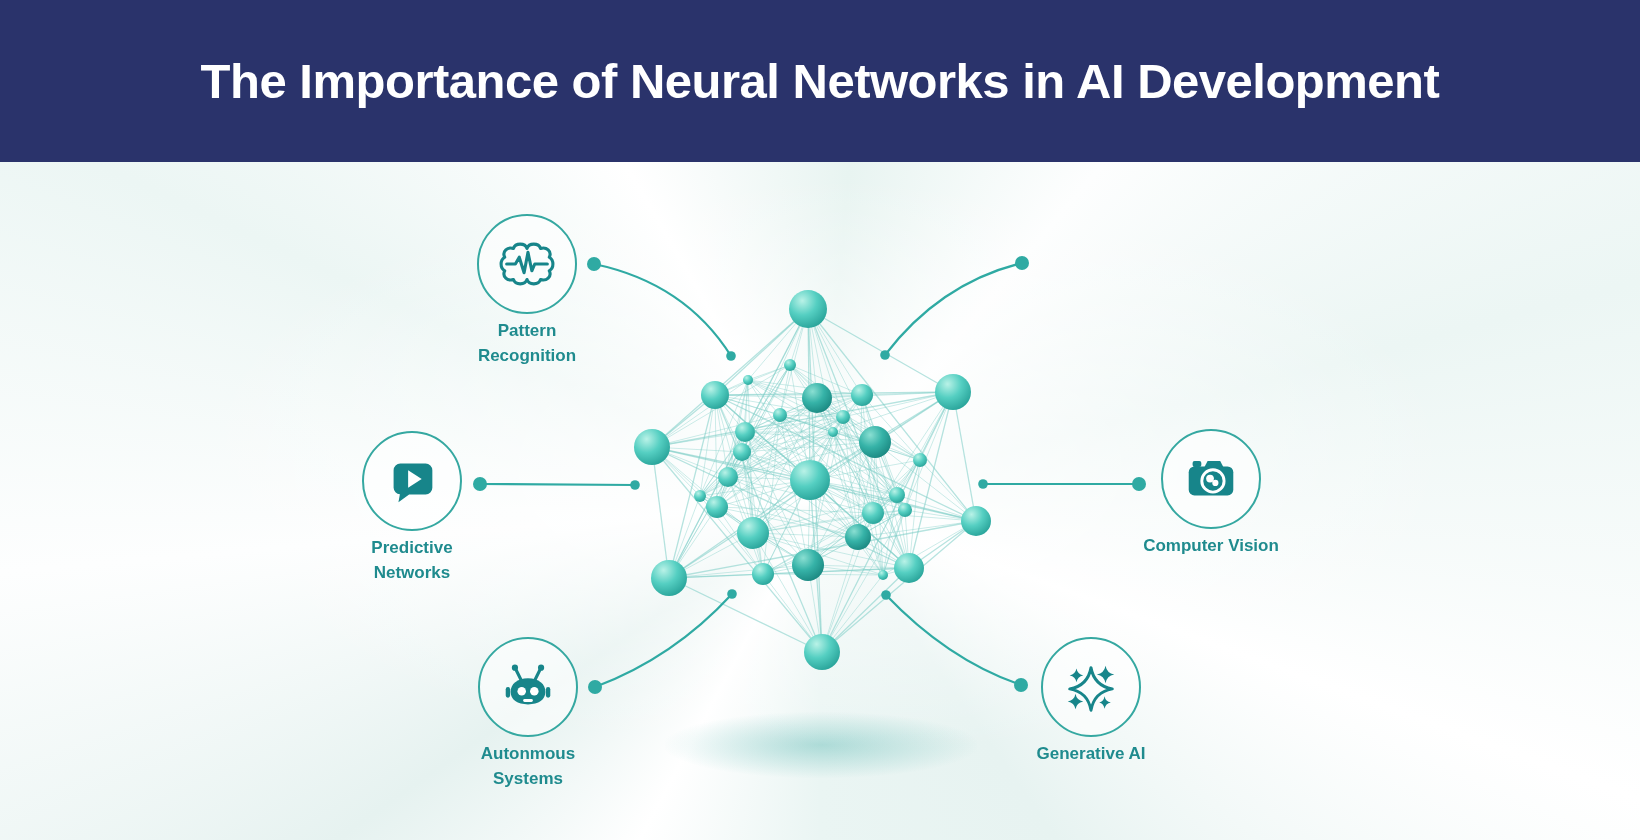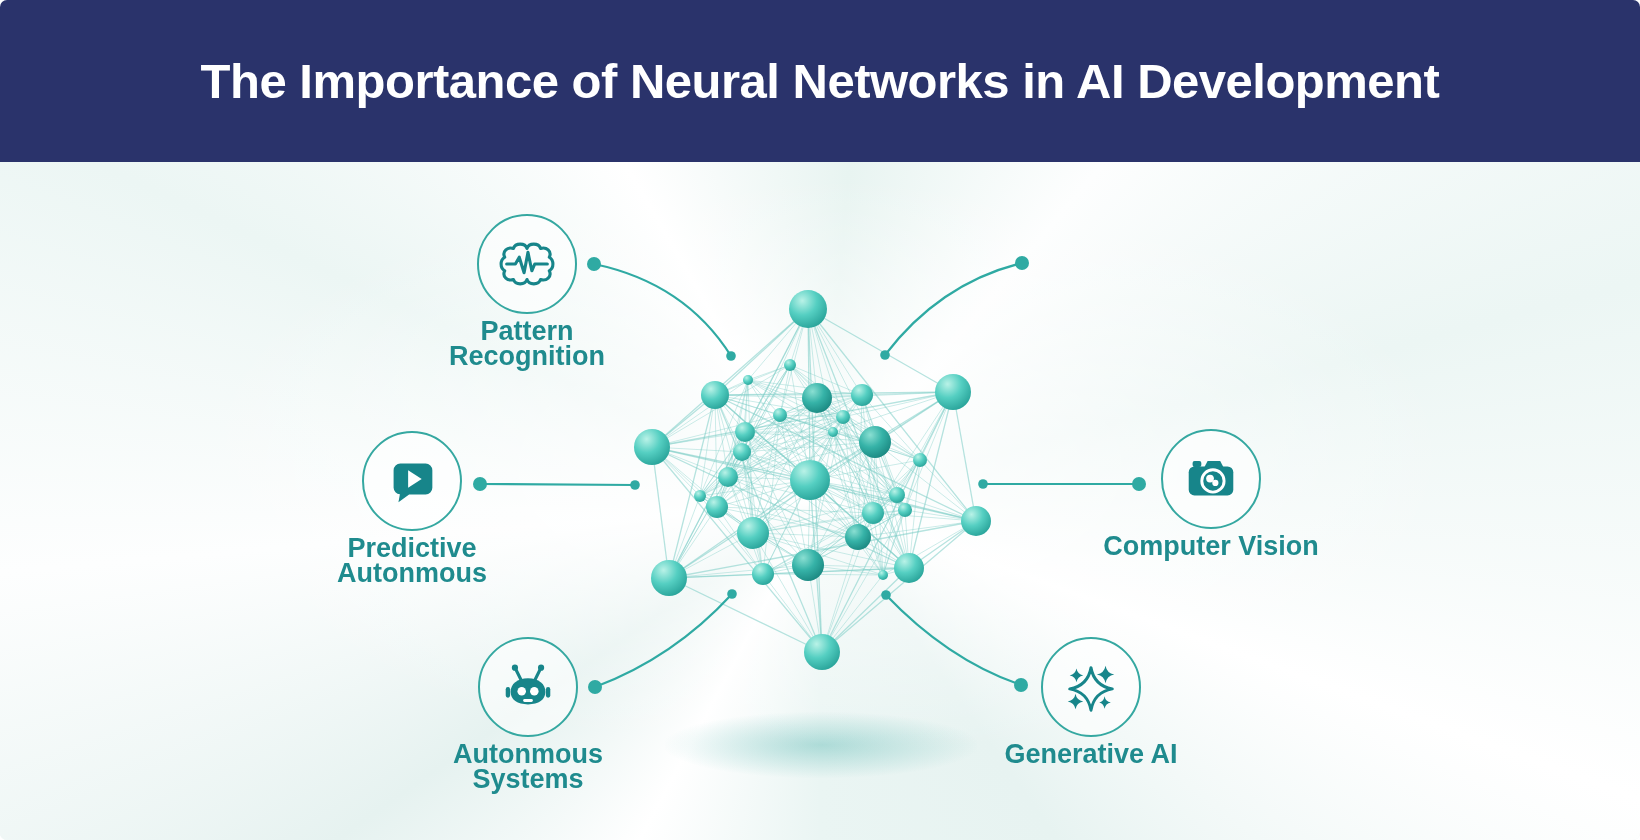--- a/index.html
+++ b/index.html
@@ -5,21 +5,20 @@
   * { margin: 0; padding: 0; box-sizing: border-box; }
   body {
     width: 1640px; height: 840px;
     font-family: "Liberation Sans", "DejaVu Sans", sans-serif;
     overflow: hidden;
   }
   .canvas {
     position: relative; width: 1640px; height: 840px;
     background-color: var(--bg-tint, #edf6f4);
     overflow: hidden;
-    border-radius: 7px;
   }
   .header {
     position: absolute; left: 0; top: 0; width: 1640px; height: 162px;
     background: var(--header-bg, #2a336b);
     display: flex; align-items: center; justify-content: center;
     z-index: 5;
   }
   .title {
     color: var(--title-color, #ffffff);
     font-size: 49px; font-weight: bold; letter-spacing: -0.5px;
@@ -47,21 +46,21 @@
   .icon-circle {
     width: 100px; height: 100px; border-radius: 50%;
     border: 2.5px solid var(--circle-border, #35a8a1);
     background: rgba(255,255,255,0.55);
     display: flex; align-items: center; justify-content: center;
   }
   .icon-circle svg { display: block; }
   .feature-label {
     margin-top: 5px;
     color: var(--label-color, #1f8b8e);
-    font-size: 27px; font-weight: bold; line-height: 24.5px;
+    font-size: 17px; font-weight: bold; line-height: 24.5px;
     text-align: center; white-space: pre-line;
   }
   .ic-stroke { stroke: var(--icon-color, #1b8a8d); fill: none; stroke-width: 3.2; stroke-linecap: round; stroke-linejoin: round; }
   .ic-fill   { fill: var(--icon-color, #1b8a8d); }
   .ic-white  { fill: #ffffff; }
 </style>
 </head>
 <body>
 
 <div class="canvas">
@@ -470,21 +469,21 @@
 
 
   <div class="feature" style="left:302px; top:431px;">
     <div class="icon-circle">
       <svg width="62" height="62" viewBox="0 0 64 64">
         <path class="ic-fill" d="M20 14 h26 a7 7 0 0 1 7 7 v18 a7 7 0 0 1 -7 7 h-17 l-11 8 l1.5 -8.3 a7 7 0 0 1 -6.5 -6.7 v-18 a7 7 0 0 1 7 -7 Z"></path>
         <path class="ic-white" d="M28 21 L28 39 L42 30 Z"></path>
       </svg>
     </div>
     <div class="feature-label">Predictive
-Autonmous</div>
+Networks</div>
   </div>
 
   <div class="feature" style="left:1101px; top:429px;justify-content:flex-end;">
     <div class="icon-circle">
       <svg width="62" height="62" viewBox="0 0 64 64">
         <rect class="ic-fill" x="13" y="13.5" width="9" height="6" rx="2"></rect>
         <path class="ic-fill" d="M25 20 L28.5 13.5 H41.5 L45 20 Z"></path>
         <rect class="ic-fill" x="9" y="19" width="46" height="30" rx="6"></rect>
         <circle cx="34" cy="34" r="11.5" fill="none" stroke="#ffffff" stroke-width="3"></circle>
         <circle class="ic-fill" cx="34" cy="34" r="8"></circle>

